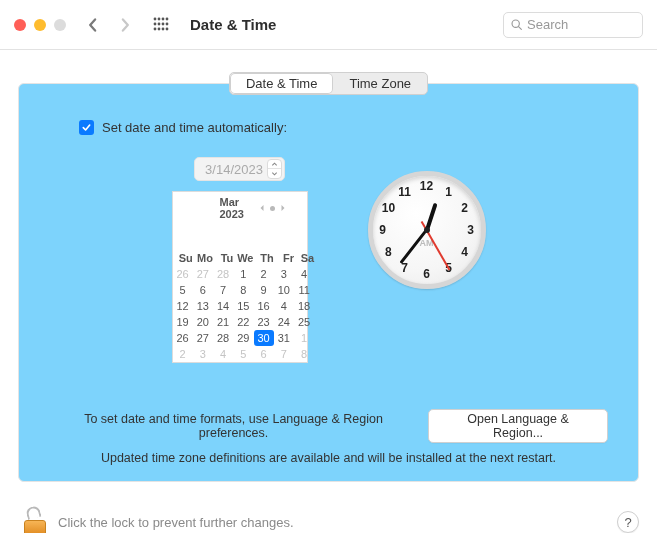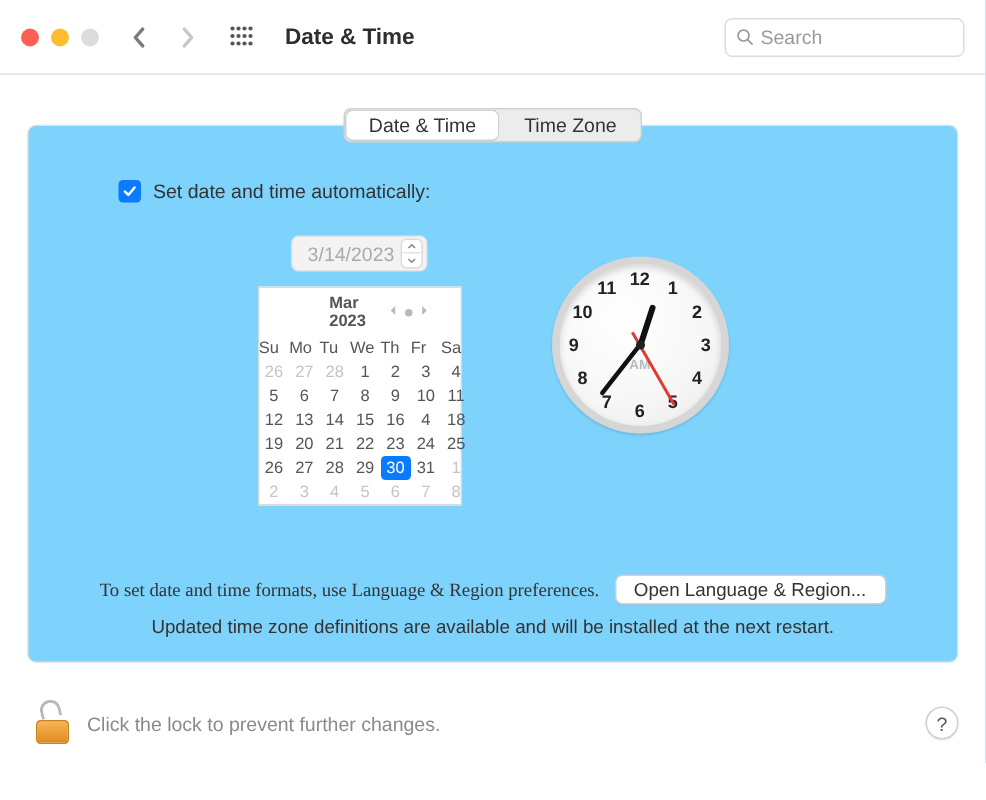--- a/index.html
+++ b/index.html
@@ -34,21 +34,21 @@
   .navbtn svg { width:14px; height:14px; }
 
   .gridbtn { width:22px; height:22px; display:flex; align-items:center; justify-content:center; color:#555; margin: 0 4px;}
   .gridbtn svg { width:18px; height:18px; }
 
   .title { font-weight:600; font-size:15px; color:#2e2e2e; margin-left:4px;}
 
   .spacer { flex:1; }
 
   .searchwrap {
-    width: 160px; height:26px;
+    width: 140px; height:26px;
     background:#fff;
     border:1px solid #dcdcdc;
     border-radius:5px;
     display:flex; align-items:center;
     padding:0 6px;
     color:#8a8a8a;
   }
   .searchwrap svg { width:13px; height:13px; margin-right:4px; flex-shrink:0;}
   .searchwrap input {
     border:none; outline:none; font-size:13px; width:100%;
@@ -153,21 +153,21 @@
     background:#fff; border:1px solid #dcdcdc;
     font-size:11px;
     color:#555;
   }
   .cal-header { display:flex; align-items:center; justify-content:space-between; padding:4px 20px;margin-left:27px; }
   .cal-title { font-weight:600; }
   .cal-nav { display:flex; gap:4px; align-items:center; color:#b9b9b9;}
   .cal-nav svg { width:8px; height:8px; }
   .cal-nav .dot{ width:5px; height:5px; background:#b9b9b9; border-radius:50%;}
   .cal-grid { display:grid; grid-template-columns: repeat(7, 1fr); }
-  .cal-grid .dh { text-align:left; font-weight:400; padding:2px 0; }
+  .cal-grid .dh { text-align:right; font-weight:700; padding:2px 0;margin-top:26px; }
   .cal-grid .d { text-align:center; padding:2px 4px; }
   .cal-grid .d.out { color:#c4c4c4; }
   .cal-grid .d.today { background:#0a7aff; color:#fff; border-radius:3px; }
 
   
   .clockwrap { margin-top:14px; }
   .clock {
     width:118px; height:118px; border-radius:50%;
     background: radial-gradient(circle at 40% 35%, #ffffff 0%, #f6f6f6 60%, #e8e8e8 100%);
     border: 5px solid #d6d6d6;
@@ -188,21 +188,21 @@
   .hand { position:absolute; left:50%; top:50%; transform-origin: 50% 100%; }
   .hand.hour { width:4px; height:28px; background:#111; margin-left:-2px; margin-top:-28px; border-radius:2px; z-index:3;}
   .hand.min { width:3px; height:42px; background:#111; margin-left:-1.5px; margin-top:-42px; border-radius:2px; z-index:4;}
   .hand.sec { width:1.5px; height:46px; background:#e03b2f; margin-left:-0.75px; margin-top:-46px; z-index:2;}
   .hand.sec::after{
     content:""; position:absolute; bottom:-10px; left:-0.25px; width:2px; height:10px; background:#e03b2f;
   }
 
   .footer-block { margin-top:46px; text-align:center; }
   .format-row { display:flex; align-items:center; justify-content:center; gap:10px; margin-bottom:8px;}
-  .format-row span { font-size:12.5px; color:#333;font-family:Liberation Serif, serif; }
+  .format-row span { font-size:12.5px; color:#333; }
   .macbtn {
     background:#fff; border:1px solid #d0d0d0; border-radius:5px;
     padding: 2px 12px; font-size:12.5px; color:#333;
     box-shadow: 0 1px 0 rgba(0,0,0,.03);
   }
   .tz-note { font-size:12.5px; color:#333; }
 
   
   .lockrow {
     display:flex; align-items:center;

